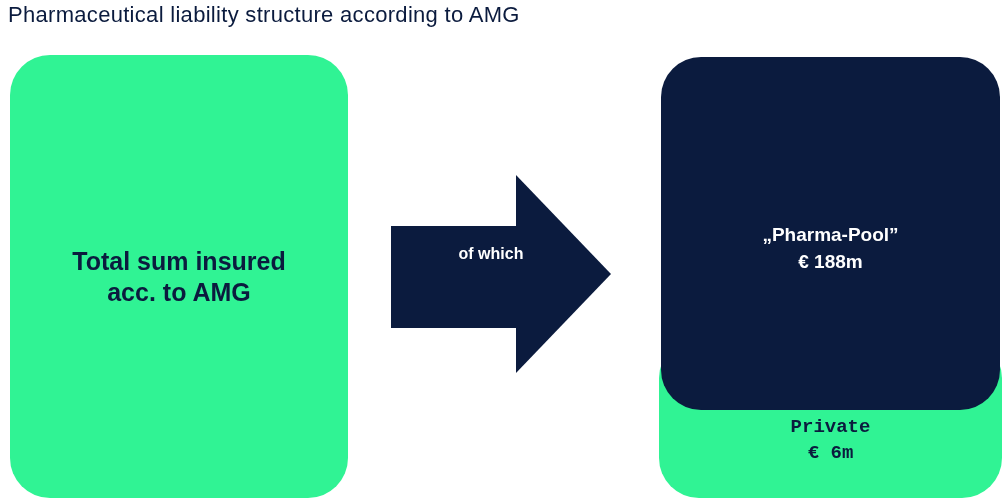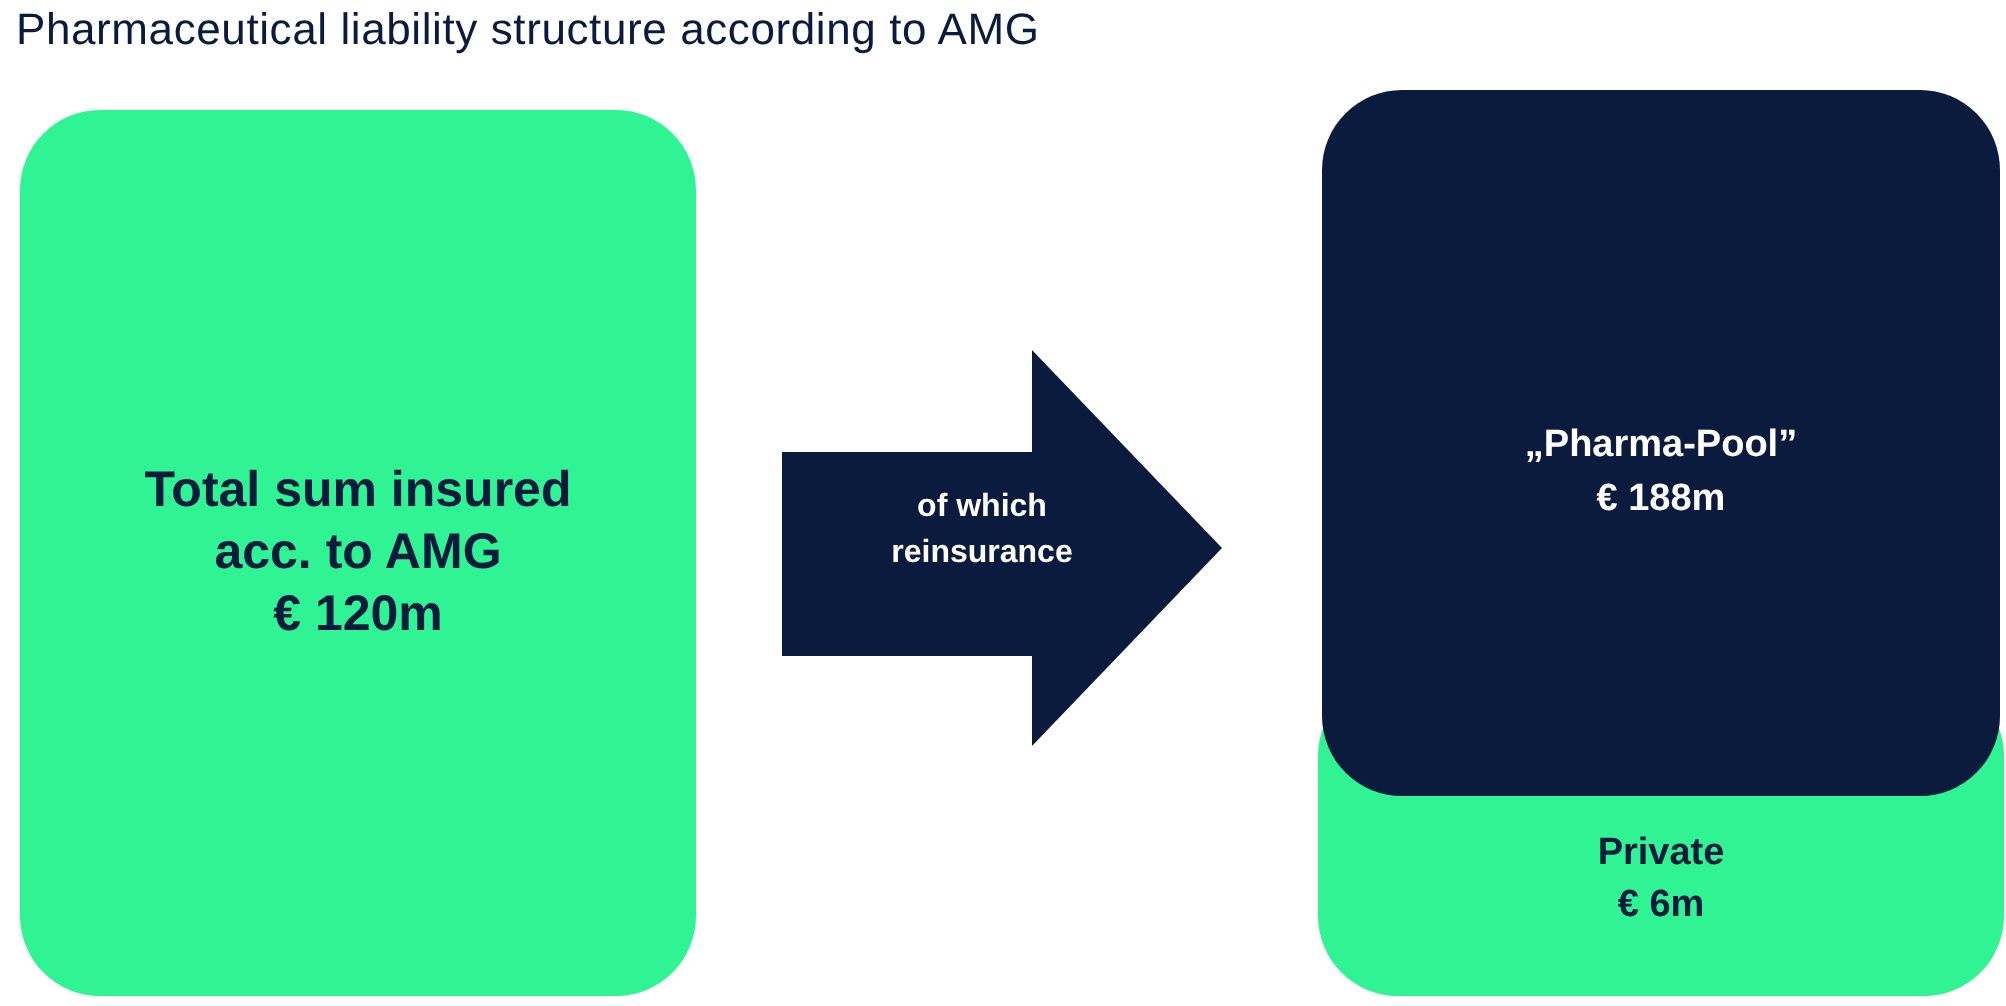--- a/index.html
+++ b/index.html
@@ -90,34 +90,35 @@
     line-height: 23px;
   }
   
   .private-box {
     left: 659px;
     top: 338px;
     width: 343px;
     height: 160px;
     background: var(--green);
     z-index: 1;
+    font-family: Liberation Mono, monospace;
   }
   .private-text {
     position: absolute;
     left: 0;
     right: 0;
     top: 76px;
     color: var(--navy);
     font-size: 19px;
     line-height: 26px;
   }
   
   .pool-box {
     left: 661px;
-    top: 45px;
+    top: 57px;
     width: 339px;
     height: 353px;
     background: var(--navy);
     z-index: 2;
     display: flex;
     align-items: center;
     justify-content: center;
     padding-top: 28px;
   }
   .pool-box .box-lines {
@@ -130,30 +131,28 @@
 <body>
 
 <div class="canvas">
 
   <h1 class="title">Pharmaceutical liability structure according to AMG</h1>
 
   <div class="box left-box">
     <div class="box-lines">
       <div>Total sum insured</div>
       <div>acc. to AMG</div>
-      <div>€ 120m</div>
     </div>
   </div>
 
   <div class="arrow">
     <div class="arrow-shaft"></div>
     <div class="arrow-head"></div>
     <div class="arrow-text box-lines">
       <div>of which</div>
-      <div>reinsurance</div>
     </div>
   </div>
 
   <div class="box private-box">
     <div class="private-text box-lines">
       <div>Private</div>
       <div>€ 6m</div>
     </div>
   </div>
 

